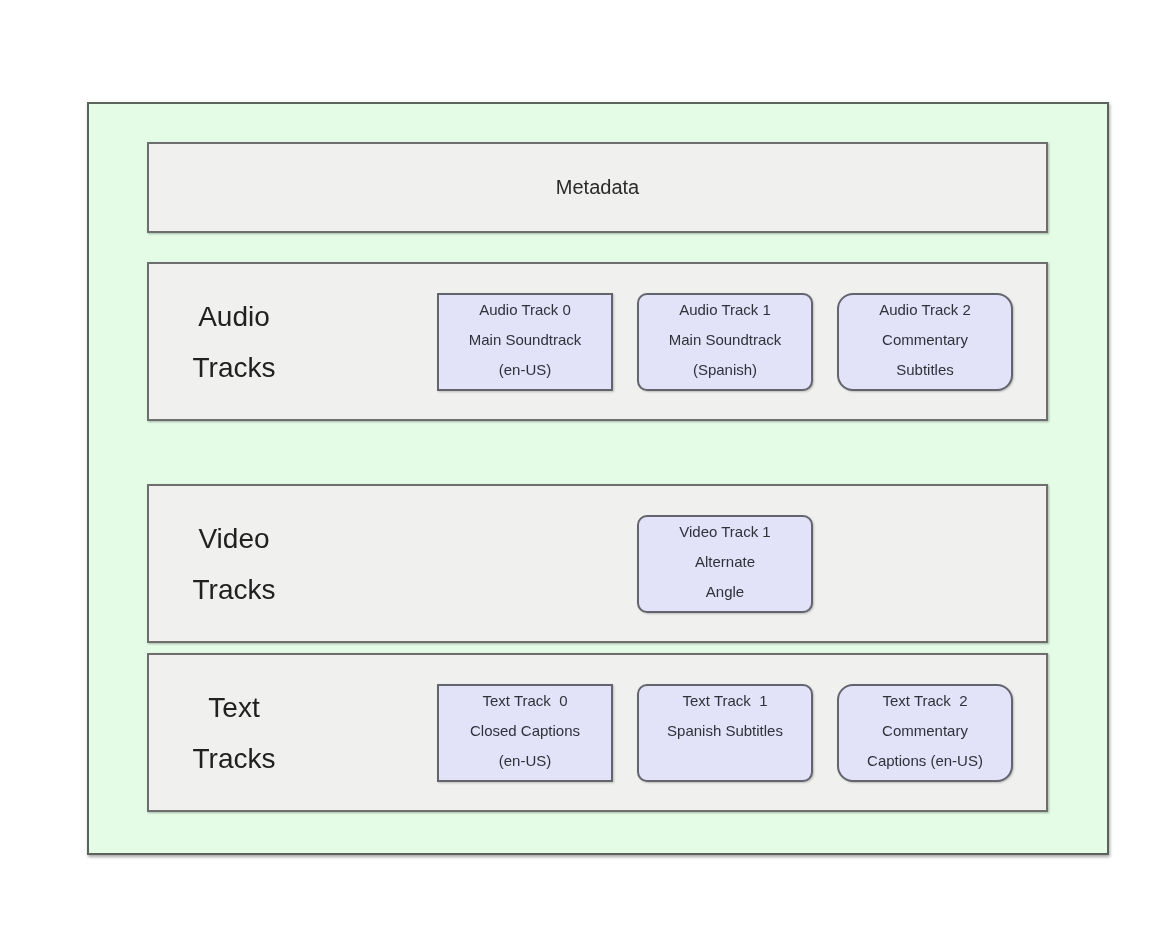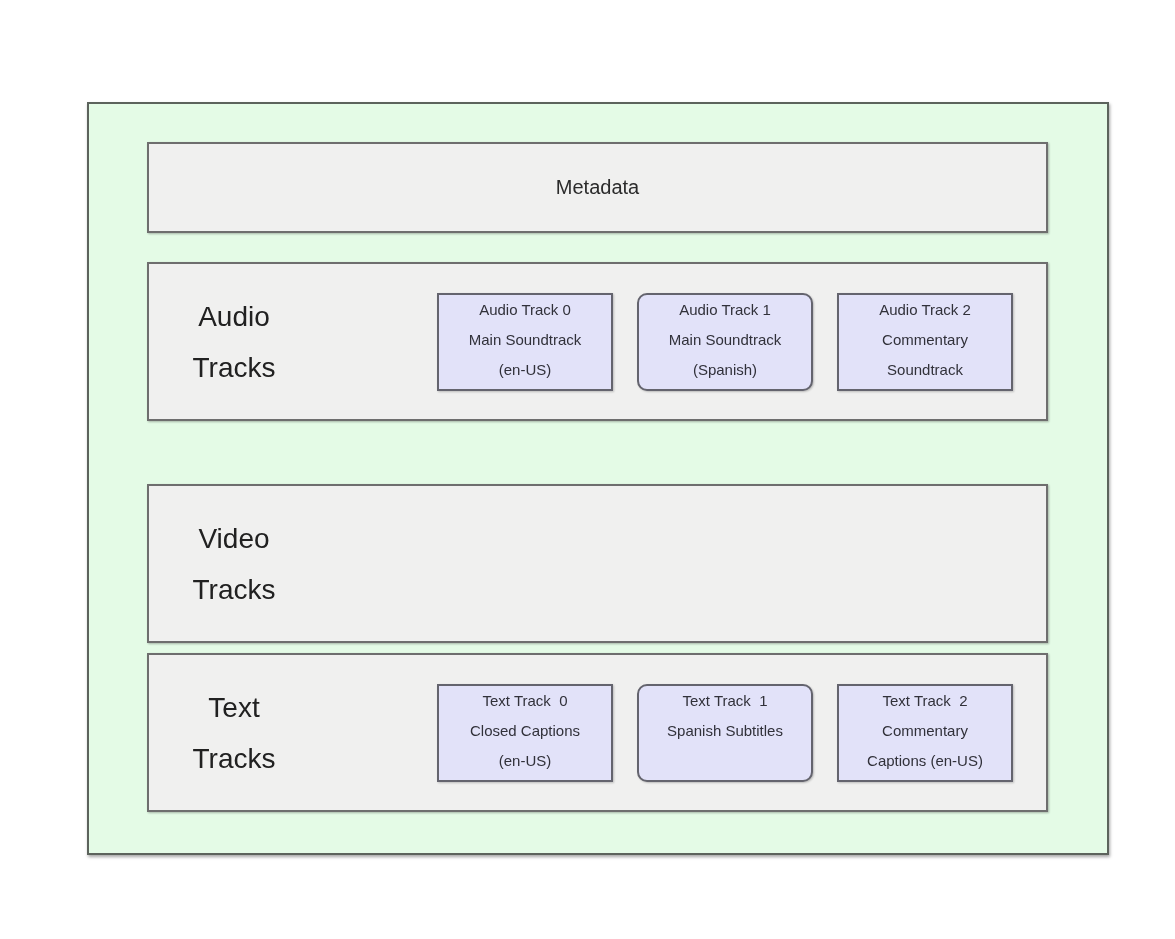--- a/index.html
+++ b/index.html
@@ -92,21 +92,21 @@
     justify-content: flex-start;
     align-items: center;
     text-align: center;
     color: #31313a;
     font-size: 15px;
     line-height: 30px;
   }
   .track-box div { white-space: pre-wrap; }
   .col-0 { left: 288px; }
   .col-1 { left: 488px; border-radius: 10px; }
-  .col-2 { left: 688px; }
+  .col-2 { left: 688px; border-radius: 16px; }
 </style>
 </head>
 <body>
 
 <div class="stage">
   <div class="outer-box">
 
     <div class="metadata-box">
       <div>Metadata</div>
     </div>
@@ -122,28 +122,33 @@
         <div>(en-US)</div>
       </div>
       <div class="track-box col-1">
         <div>Audio Track 1</div>
         <div>Main Soundtrack</div>
         <div>(Spanish)</div>
       </div>
       <div class="track-box col-2">
         <div>Audio Track 2</div>
         <div>Commentary</div>
-        <div>Soundtrack</div>
+        <div>Subtitles</div>
       </div>
     </div>
 
     <div class="section video">
       <div class="section-label">
         <div>Video</div>
         <div>Tracks</div>
+      </div>
+      <div class="track-box col-1">
+        <div>Video Track 1</div>
+        <div>Alternate</div>
+        <div>Angle</div>
       </div>
     </div>
 
     <div class="section text">
       <div class="section-label">
         <div>Text</div>
         <div>Tracks</div>
       </div>
       <div class="track-box col-0">
         <div>Text Track  0</div>

